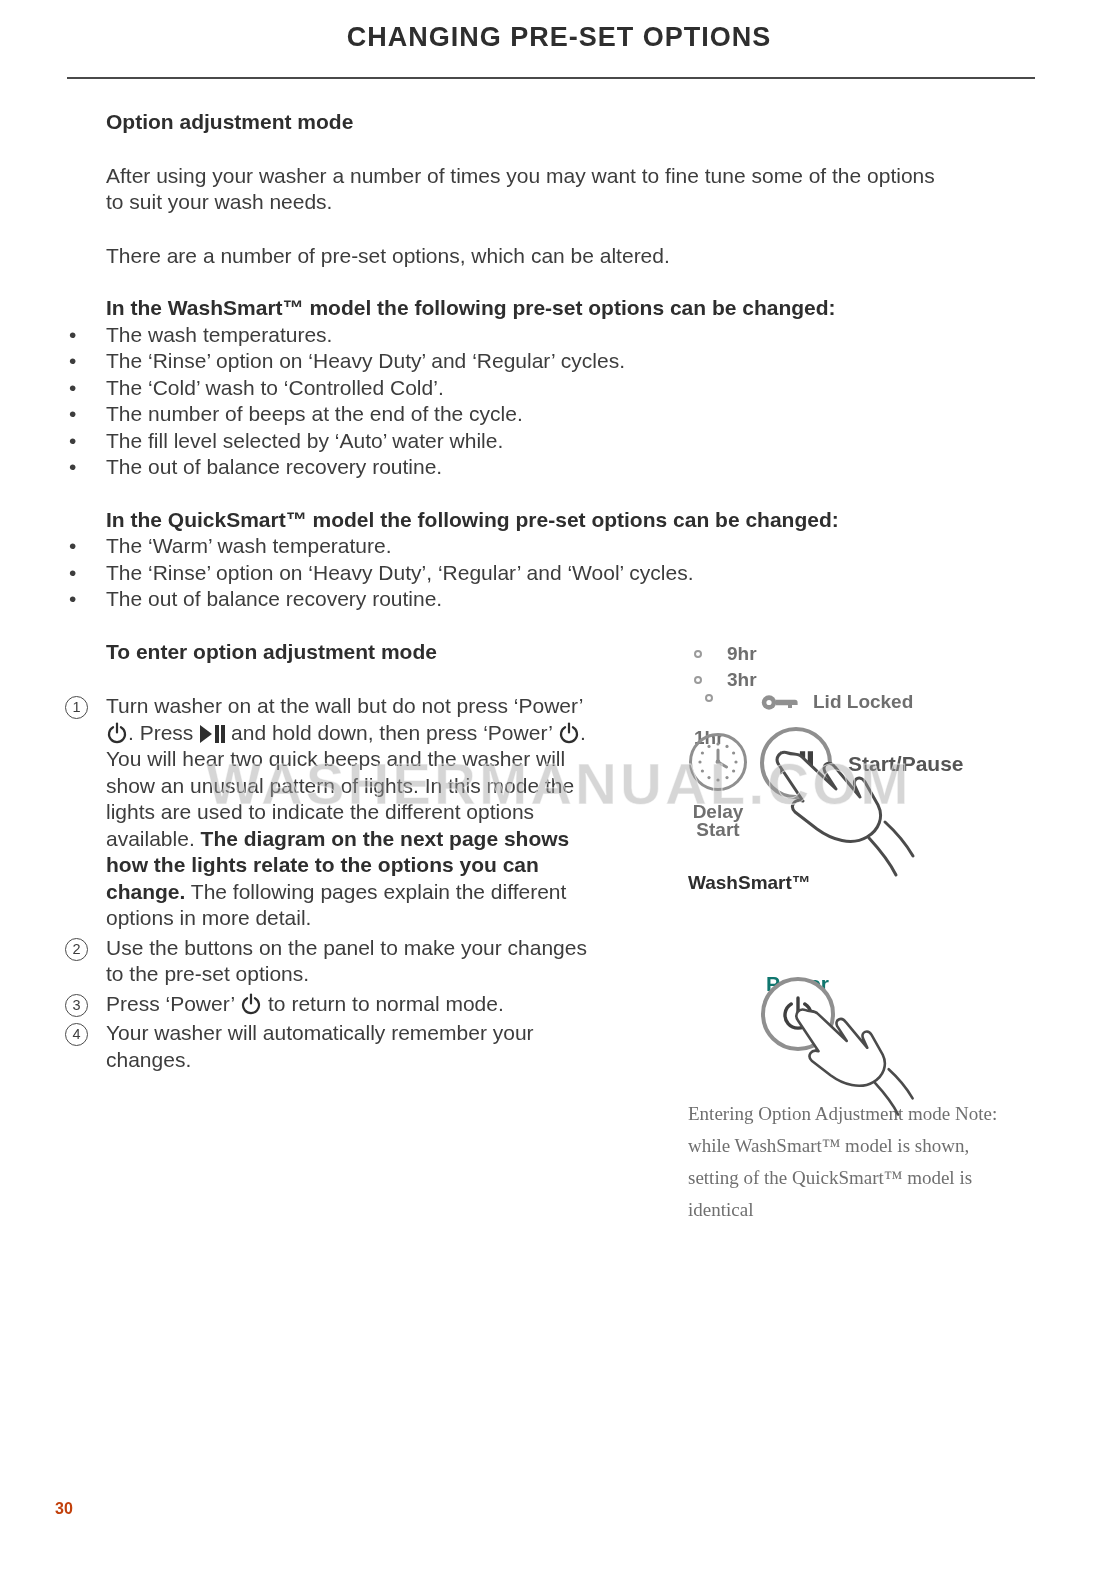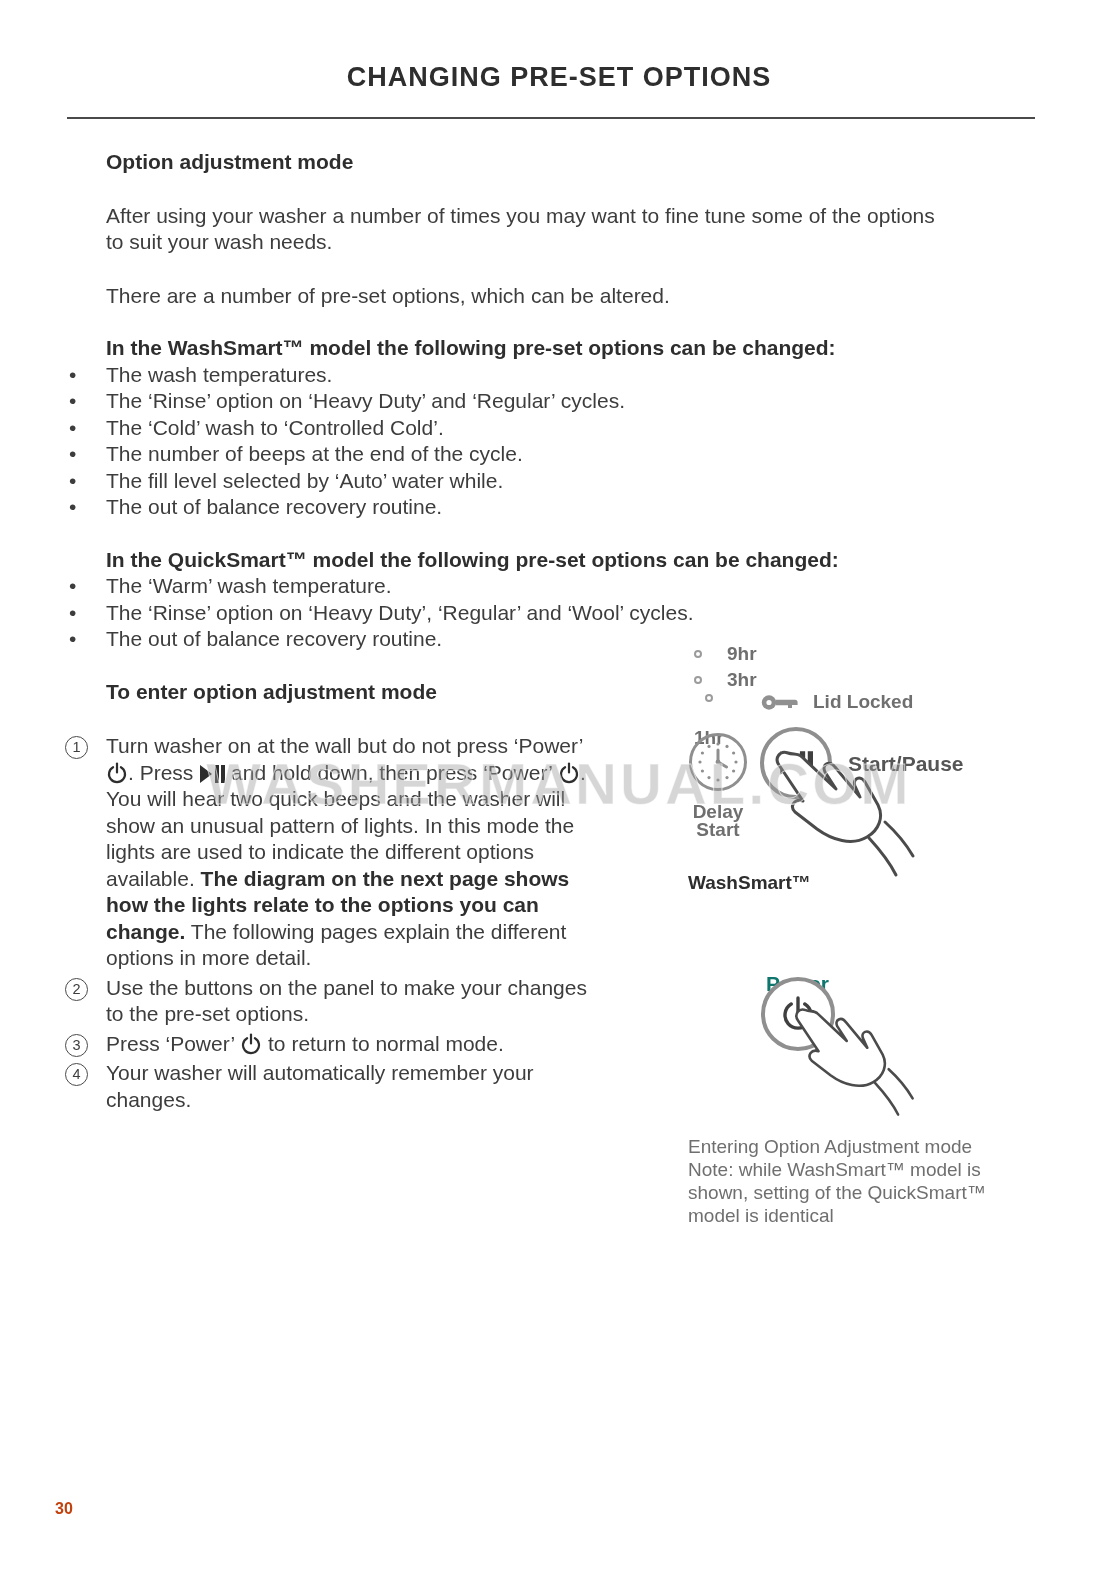--- a/index.html
+++ b/index.html
@@ -8,21 +8,21 @@
     position: relative;
     width: 1118px;
     height: 1587px;
     margin: 0 auto;
     background: #ffffff;
     font-family: "Liberation Sans", sans-serif;
     color: #3d3d3d;
     overflow: hidden;
   }
   .title {
-    padding-top: 62px;
+    padding-top: 22px;
     text-align: center;
     font-size: 27px;
     font-weight: bold;
     letter-spacing: 1px;
     color: #2e2e2e;
   }
   .rule {
     border: none;
     border-top: 2px solid #4a4a4a;
     margin: 24px 83px 0 67px;
@@ -82,21 +82,21 @@
   .model-label { left: 688px; top: 872px; font-size: 19px; font-weight: bold; color: #2e2e2e; }
   .power-label { left: 766px; top: 972px; font-size: 21px; font-weight: bold; color: #0f766e; }
   .power-btn {
     left: 761px; top: 977px; width: 74px; height: 74px;
     border: 4px solid #8f8f8f; border-radius: 50%;
     display: flex; align-items: center; justify-content: center;
     background: #fff;
   }
   .hand-1 { left: 772px; top: 747px; z-index: 5; }
   .hand-2 { left: 792px; top: 1005px; z-index: 5; }
-  .caption { left: 688px; top: 1135px; width: 332px; font-size: 19px; line-height: 23px; color: #6f6f6f; }
+  .caption { left: 688px; top: 1098px; width: 332px; font-size: 19px; line-height: 32px; color: #6f6f6f; font-family: Liberation Serif, serif; }
   .watermark {
     position: absolute;
     top: 750px; left: 0; width: 100%;
     text-align: center;
     font-size: 58px;
     font-weight: bold;
     letter-spacing: 3px;
     color: rgba(158, 158, 158, 0.42);
     -webkit-text-stroke: 1px rgba(255, 255, 255, 0.6);
     z-index: 30;

